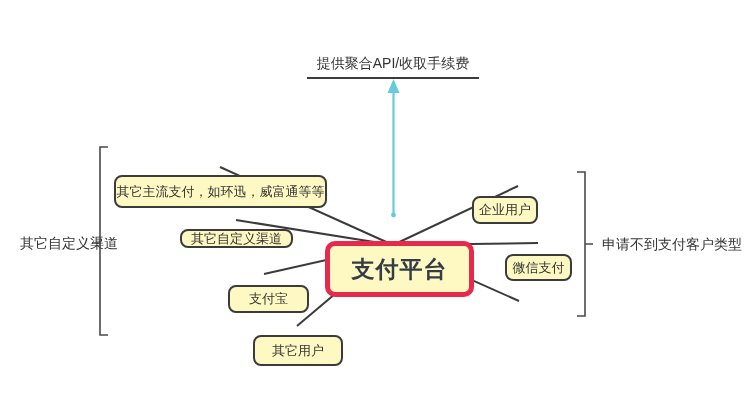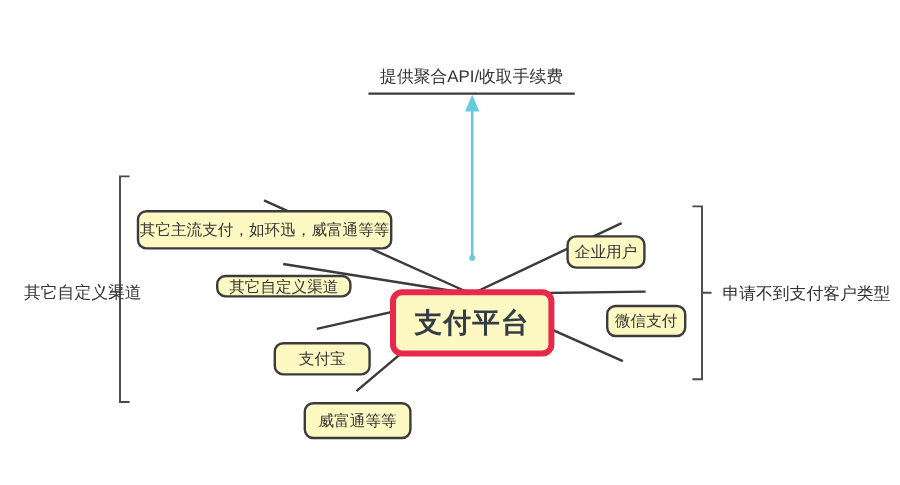--- a/index.html
+++ b/index.html
@@ -105,26 +105,26 @@
     <polygon class="arrow-head" points="393.5,79 387.5,93 399.5,93"></polygon>
     <circle class="arrow-dot" cx="393.5" cy="215" r="2.4"></circle>
 
     <path class="bracket" d="M108,147 L100,147 L100,335 L108,335 M100,243 L92,243"></path>
 
     <path class="bracket" d="M577,172 L585,172 L585,316 L577,316 M585,244 L593,244"></path>
   </svg>
 
   <div class="top-annotation">提供聚合API/收取手续费</div>
 
-  <div class="node center" style="left:325px; top:217px; width:137px; height:56px;">支付平台</div>
+  <div class="node center" style="left:325px; top:217px; width:149px; height:56px;">支付平台</div>
 
   <div class="node" style="left:114px; top:151px; width:213px; height:33px;">其它主流支付，如环迅，威富通等等</div>
   <div class="node" style="left:180px; top:205px; width:113px; height:19px;">其它自定义渠道</div>
   <div class="node" style="left:228px; top:261px; width:81px; height:28px;">支付宝</div>
-  <div class="node" style="left:253px; top:311px; width:90px; height:31px;">威富通等等</div>
+  <div class="node" style="left:253px; top:311px; width:90px; height:31px;">其它用户</div>
 
   <div class="node" style="left:472px; top:172px; width:66px; height:28px;">企业用户</div>
   <div class="node" style="left:505px; top:230px; width:67px; height:27px;">微信支付</div>
 
   <div class="floating-label" style="left:20px; top:235px;">其它自定义渠道</div>
   <div class="floating-label" style="left:602px; top:236px;">申请不到支付客户类型</div>
 
 </div>
 
 </body></html>

